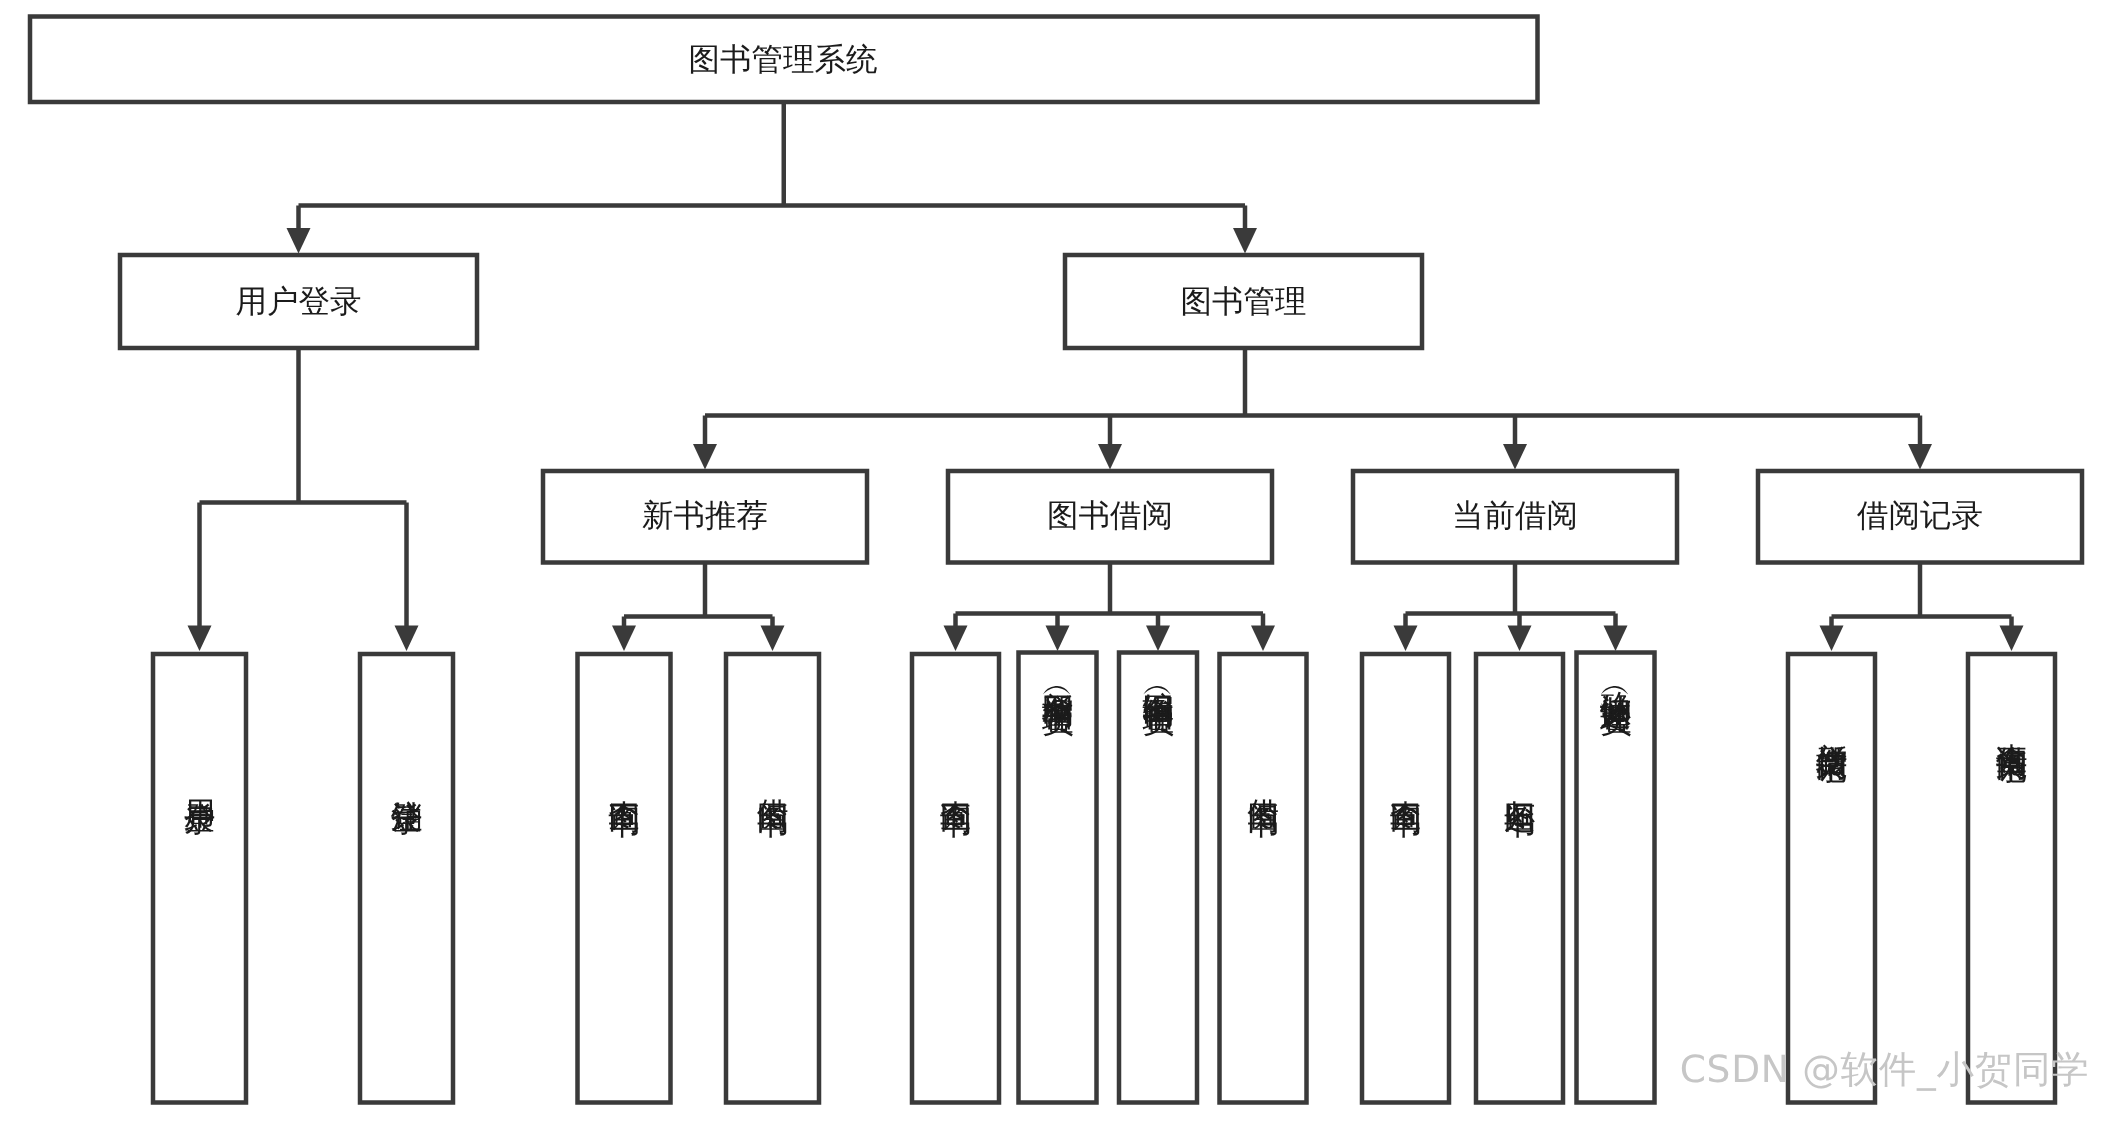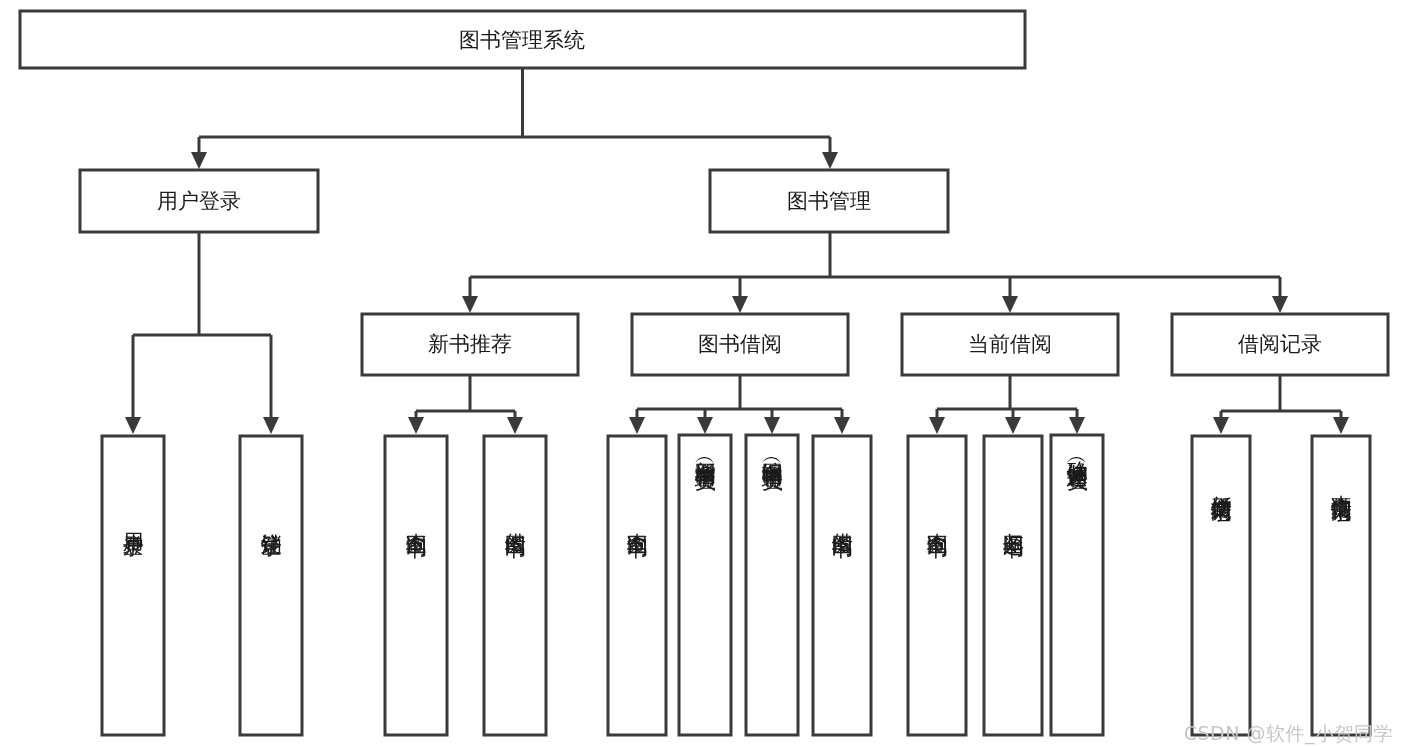--- a/index.html
+++ b/index.html
@@ -61,23 +61,23 @@
     font-family: "DejaVu Sans", "Liberation Sans", sans-serif;
     font-size: 21px;
     line-height: 1.06;
     color: #1b1b1b;
     letter-spacing: 1.5px;
     white-space: nowrap;
   }
   .watermark {
     position: absolute;
     right: 12px;
-    bottom: 0;
-    font-family: "DejaVu Sans", "Liberation Sans", sans-serif;
-    font-size: 19px;
+    bottom: 18px;
+    font-family: "DejaVu Sans", "Liberation Sans", sans-serif;
+    font-size: 25px;
     color: #c6c6c6;
     white-space: nowrap;
     letter-spacing: 0.5px;
   }
 </style>
 </head>
 <body>
 
 <div id="diagram-root">
 

